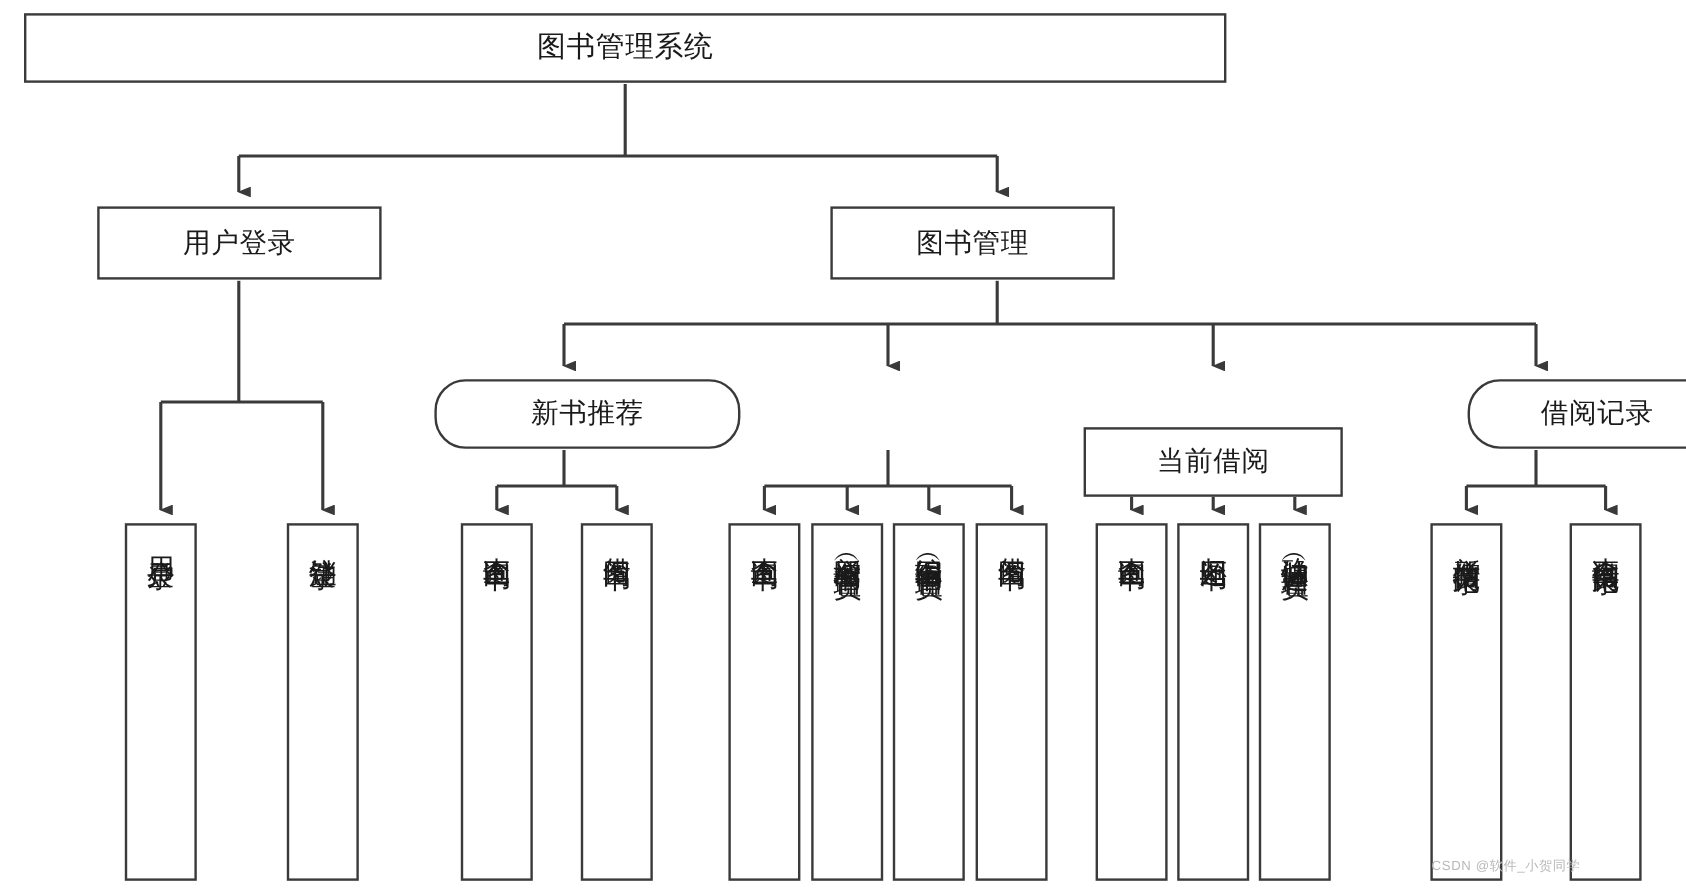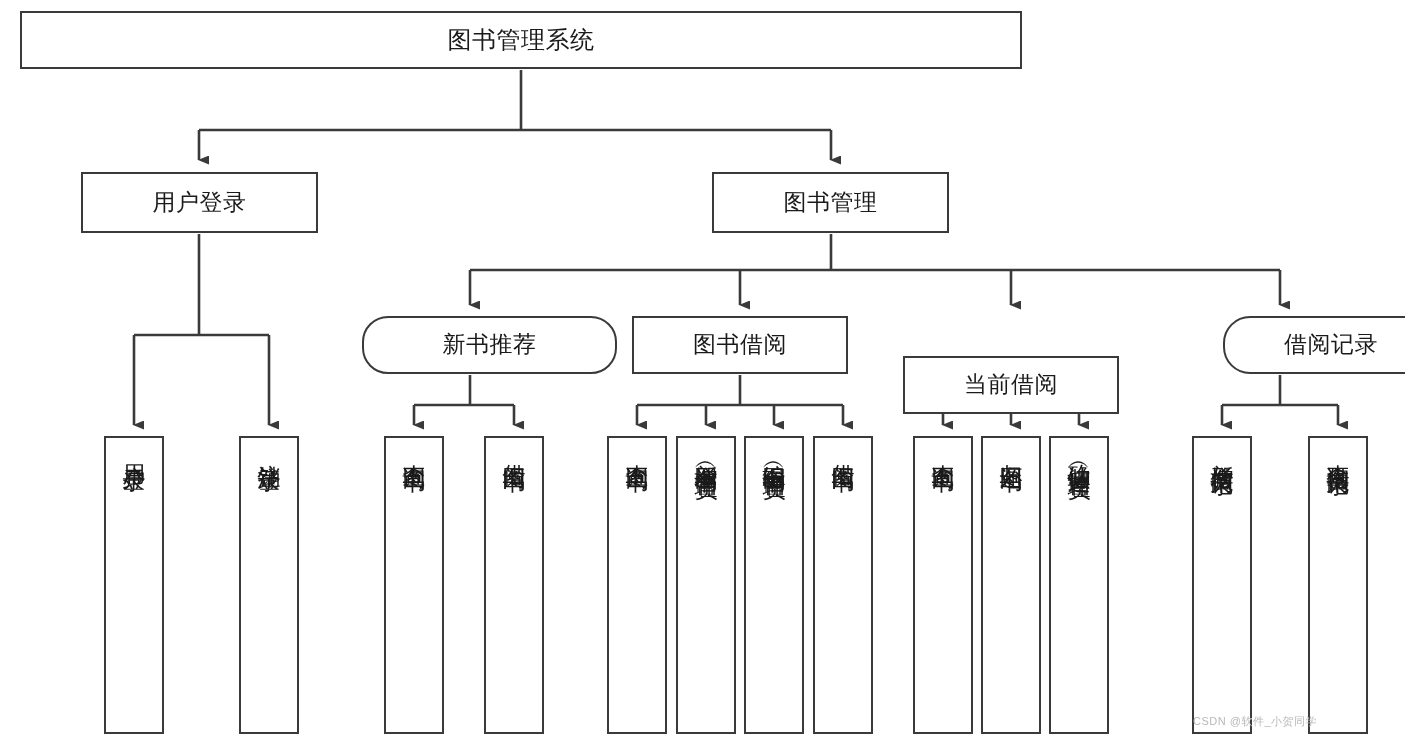--- a/index.html
+++ b/index.html
@@ -130,31 +130,28 @@
   </svg>
 
   <div class="node horizontal root" style="left:20px; top:11px; width:1002px; height:58px;">
     <span class="node-label">图书管理系统</span>
   </div>
 
   <div class="node horizontal" style="left:81px; top:172px; width:237px; height:61px;">
     <span class="node-label">用户登录</span>
   </div>
 
-  <div class="node horizontal" style="left:712px; top:172px; width:237px; height:61px;">
+  <div class="node horizontal" style="left:692px; top:172px; width:237px; height:61px;">
     <span class="node-label">图书管理</span>
   </div>
 
   <div class="node horizontal" style="left:362px; top:316px; width:255px; height:58px;border-radius:26px;">
     <span class="node-label">新书推荐</span>
   </div>
 
-  <div class="node horizontal" style="left:632px; top:316px; width:216px; height:58px;">
-    <span class="node-label">图书借阅</span>
-  </div>
 
   <div class="node horizontal" style="left:903px; top:316px; width:216px; height:58px;margin-top:40px;">
     <span class="node-label">当前借阅</span>
   </div>
 
   <div class="node horizontal" style="left:1223px; top:316px; width:216px; height:58px;border-radius:27px;">
     <span class="node-label">借阅记录</span>
   </div>
 
   <div class="node vertical" style="left:104px; top:436px; width:60px; height:298px;">

